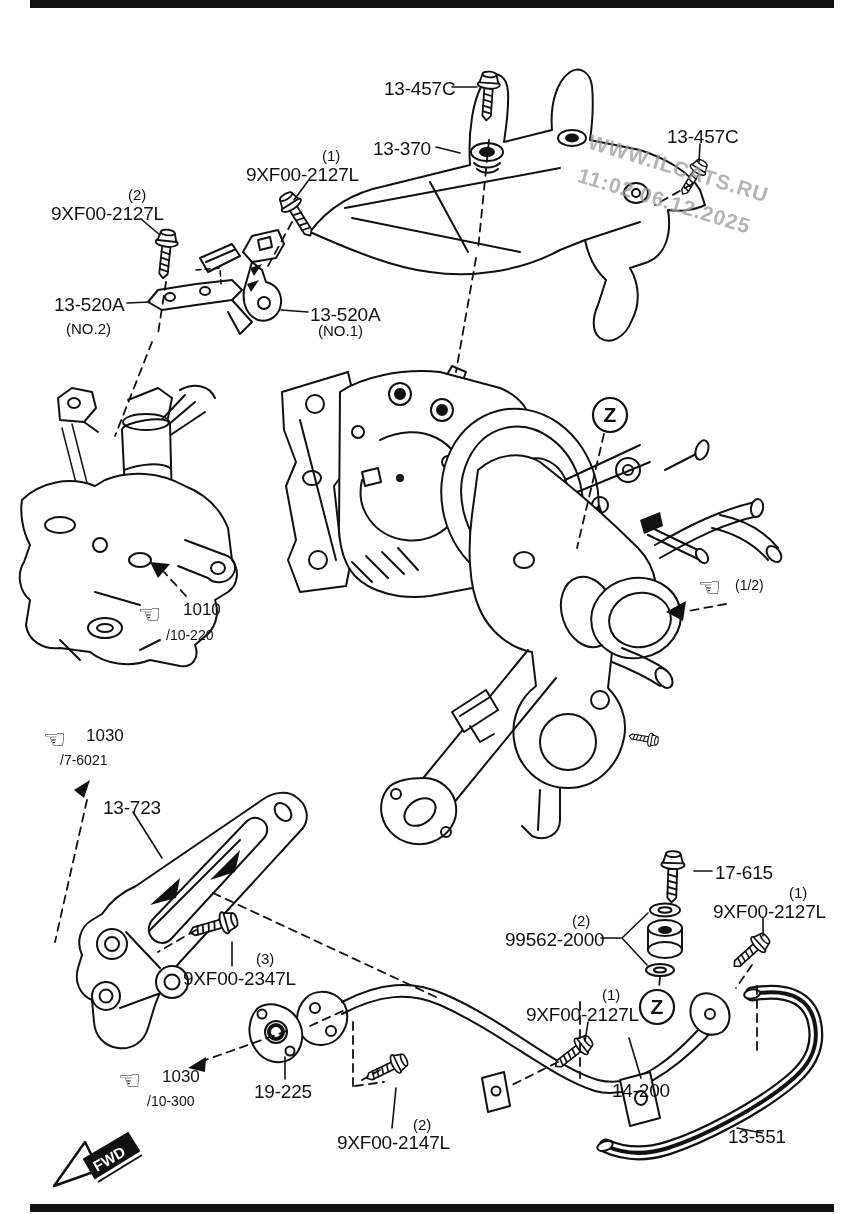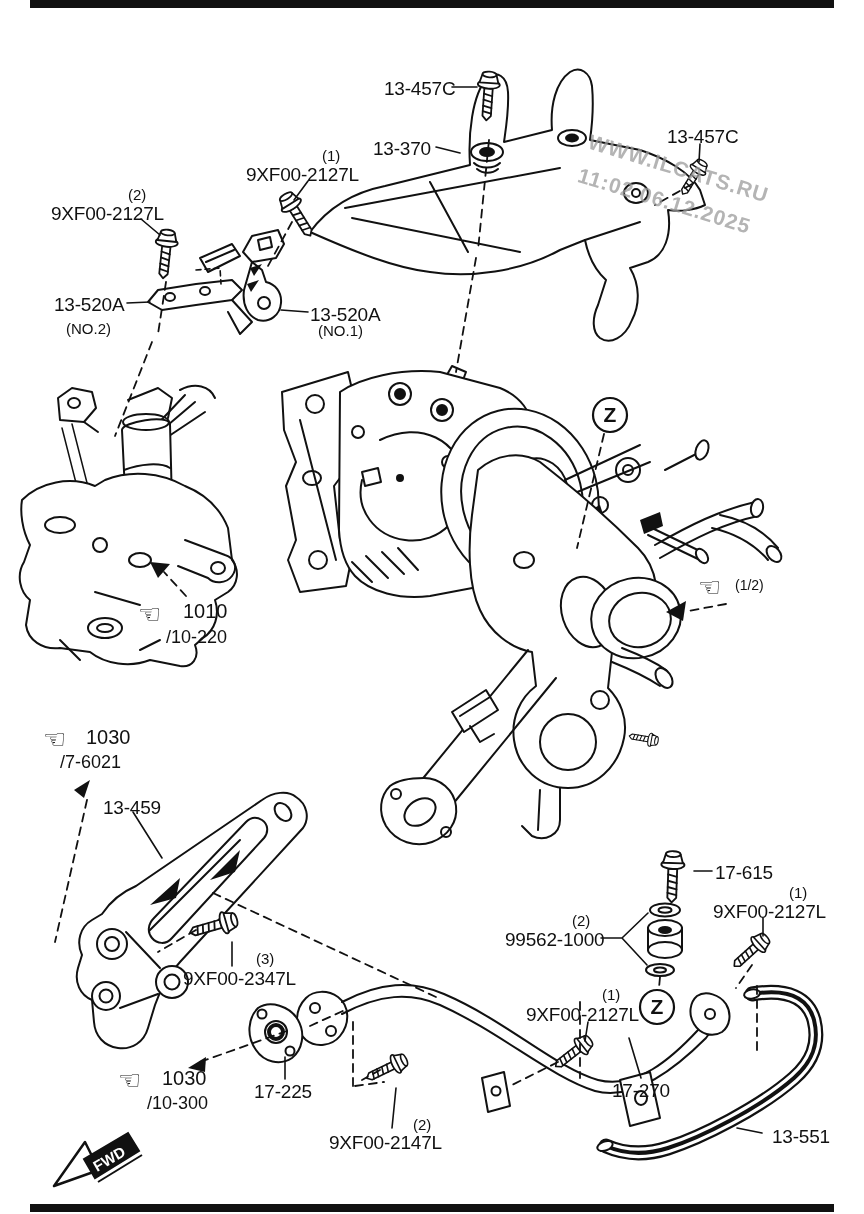--- a/index.html
+++ b/index.html
@@ -1,22 +1,22 @@
 <!DOCTYPE html>
 <html><head>
 <meta charset="utf-8">
 <style>
   html,body{margin:0;padding:0;background:#fff}
   .stage{position:relative;width:864px;height:1214px;background:#fff;overflow:hidden;
          font-family:"Liberation Sans",sans-serif;color:#111}
   .lbl{position:absolute;font-size:19px;line-height:1.05;white-space:nowrap;letter-spacing:-0.2px}
   .qty{position:absolute;font-size:15px;line-height:1;white-space:nowrap}
   .note{position:absolute;font-size:15px;line-height:1;white-space:nowrap}
-  .refcode{position:absolute;font-size:20px;line-height:1;white-space:nowrap}
-  .refsec{position:absolute;font-size:18px;line-height:1;white-space:nowrap}
+  .refcode{position:absolute;font-size:17px;line-height:1;white-space:nowrap}
+  .refsec{position:absolute;font-size:14px;line-height:1;white-space:nowrap}
   .half{position:absolute;font-size:14px;line-height:1;white-space:nowrap}
   .hand{position:absolute;font-family:"DejaVu Sans","Liberation Sans",sans-serif;
         font-size:26px;line-height:1}
   .wm{position:absolute;left:594px;top:124px;color:#9b9b9b;font-size:21px;line-height:35px;
       transform:rotate(17deg);transform-origin:0 0;letter-spacing:1px;white-space:nowrap;
       font-weight:bold;opacity:.75}
   svg.art{position:absolute;left:0;top:0}
 </style>
 </head>
 <body>
@@ -335,46 +335,46 @@
 <div class="half" style="left:735px;top:578px">(1/2)</div>
 
 <div class="hand" style="left:138px;top:601px">☜</div>
 <div class="refcode" style="left:183px;top:601px">1010</div>
 <div class="refsec" style="left:166px;top:628px">/10-220</div>
 
 <div class="hand" style="left:43px;top:726px">☜</div>
 <div class="refcode" style="left:86px;top:727px">1030</div>
 <div class="refsec" style="left:60px;top:753px">/7-6021</div>
 
-<div class="lbl" style="left:103px;top:798px">13-459</div>
+<div class="lbl" style="left:103px;top:798px">13-723</div>
 
 <div class="qty" style="left:256px;top:951px">(3)</div>
 <div class="lbl" style="left:183px;top:969px">9XF00-2347L</div>
 
 <div class="lbl" style="left:715px;top:863px">17-615</div>
 
 <div class="qty" style="left:789px;top:885px">(1)</div>
 <div class="lbl" style="left:713px;top:902px">9XF00-2127L</div>
 
 <div class="qty" style="left:572px;top:913px">(2)</div>
-<div class="lbl" style="left:505px;top:930px">99562-1000</div>
+<div class="lbl" style="left:505px;top:930px">99562-2000</div>
 
 <div class="qty" style="left:602px;top:987px">(1)</div>
 <div class="lbl" style="left:526px;top:1005px">9XF00-2127L</div>
 
-<div class="lbl" style="left:254px;top:1082px">17-225</div>
+<div class="lbl" style="left:254px;top:1082px">19-225</div>
 
 <div class="hand" style="left:118px;top:1067px">☜</div>
 <div class="refcode" style="left:162px;top:1068px">1030</div>
 <div class="refsec" style="left:147px;top:1094px">/10-300</div>
 
 <div class="qty" style="left:413px;top:1117px">(2)</div>
-<div class="lbl" style="left:329px;top:1133px">9XF00-2147L</div>
-
-<div class="lbl" style="left:612px;top:1081px">17-270</div>
-<div class="lbl" style="left:772px;top:1127px">13-551</div>
+<div class="lbl" style="left:337px;top:1133px">9XF00-2147L</div>
+
+<div class="lbl" style="left:612px;top:1081px">14-200</div>
+<div class="lbl" style="left:728px;top:1127px">13-551</div>
 
 <div class="wm">
   <div>WWW.ILCATS.RU</div>
   <div>11:02 06.12.2025</div>
 </div>
 
 </div>
 
 </body></html>

